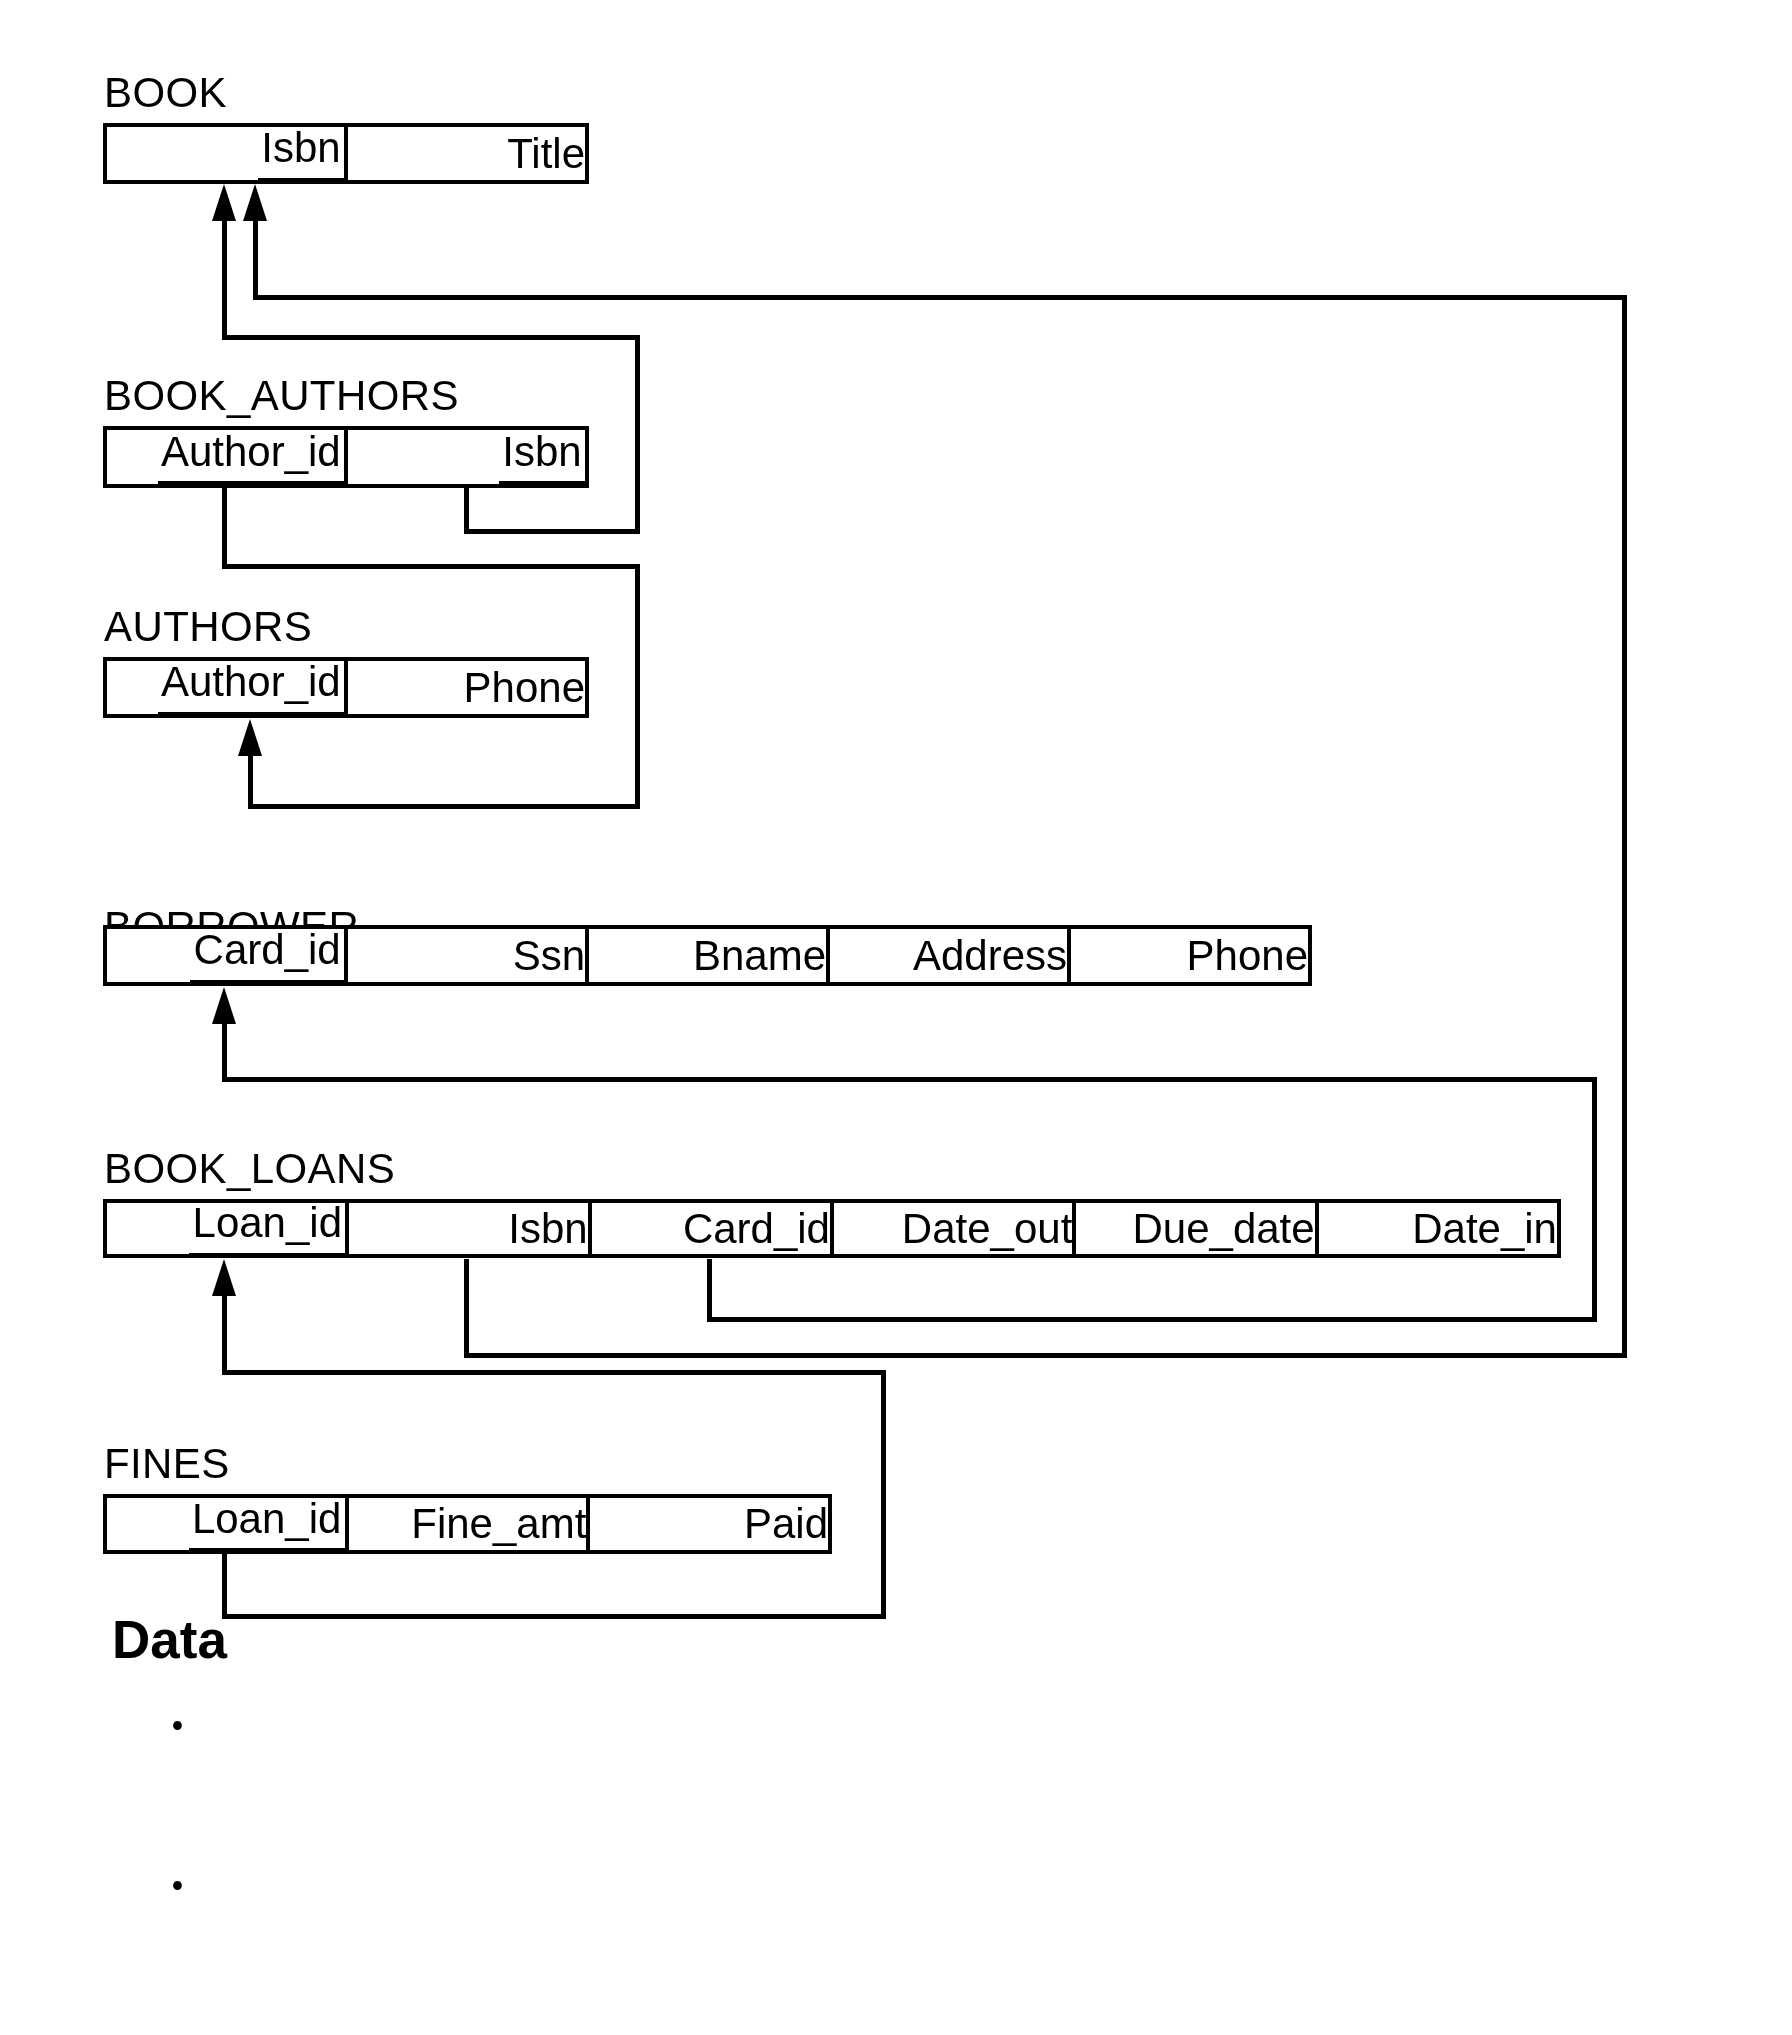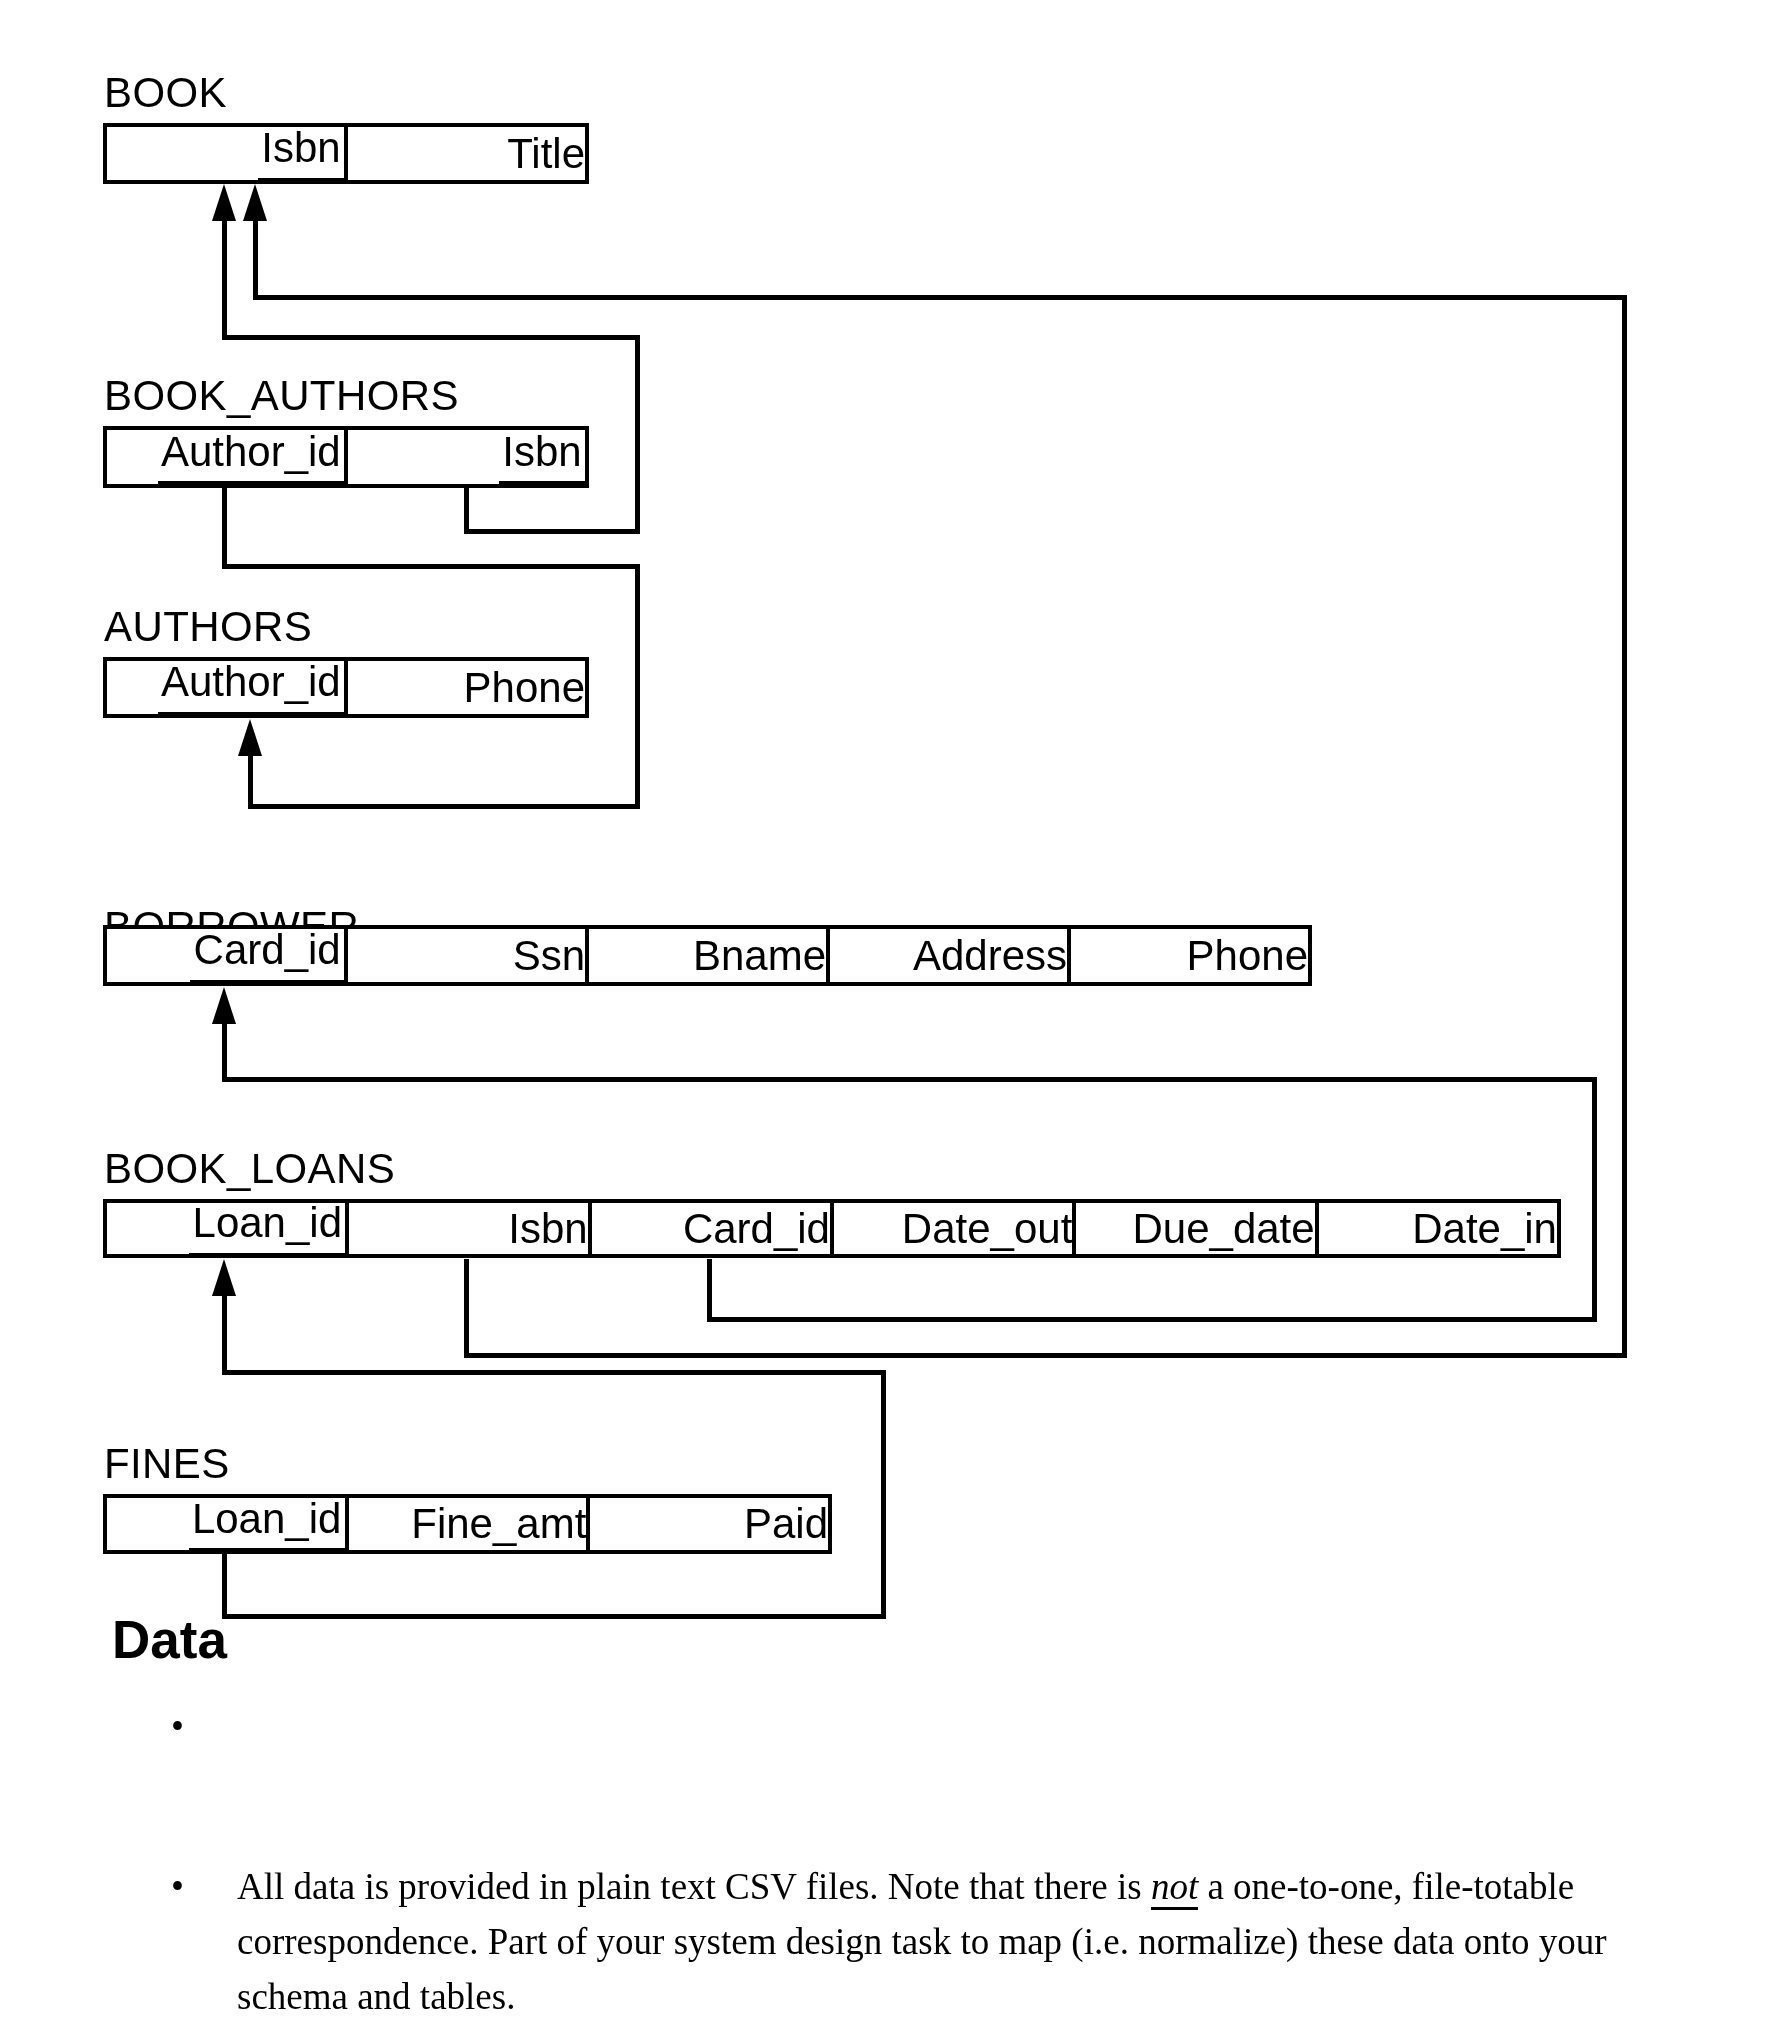--- a/index.html
+++ b/index.html
@@ -198,18 +198,15 @@
   <div class="ln" style="left:881px;top:1370px;width:4.5px;height:249px;"></div>
   <div class="ln" style="left:222px;top:1370px;width:664px;height:4.5px;"></div>
   <div class="ln" style="left:222px;top:1292px;width:4.5px;height:82px;"></div>
   <div class="arr" style="left:212px;top:1259px;"></div>
 
   <div class="heading" style="left:112px;top:1613px;">Data</div>
 
   <div class="bullet-dot" style="left:171px;top:1699px;">•</div>
 
   <div class="bullet-dot" style="left:171px;top:1859px;">•</div>
-  <div class="btext" style="left:237px;top:1859px;">
-    <span>All data is provided in plain text CSV files. Note that there is </span><span class="nw">not</span><span> a one-to-one, file-totable correspondence. Part of your system design task to map (i.e. normalize) these data onto your schema and tables.</span>
-  </div>
 
 </div>
 
 
 </body></html>

